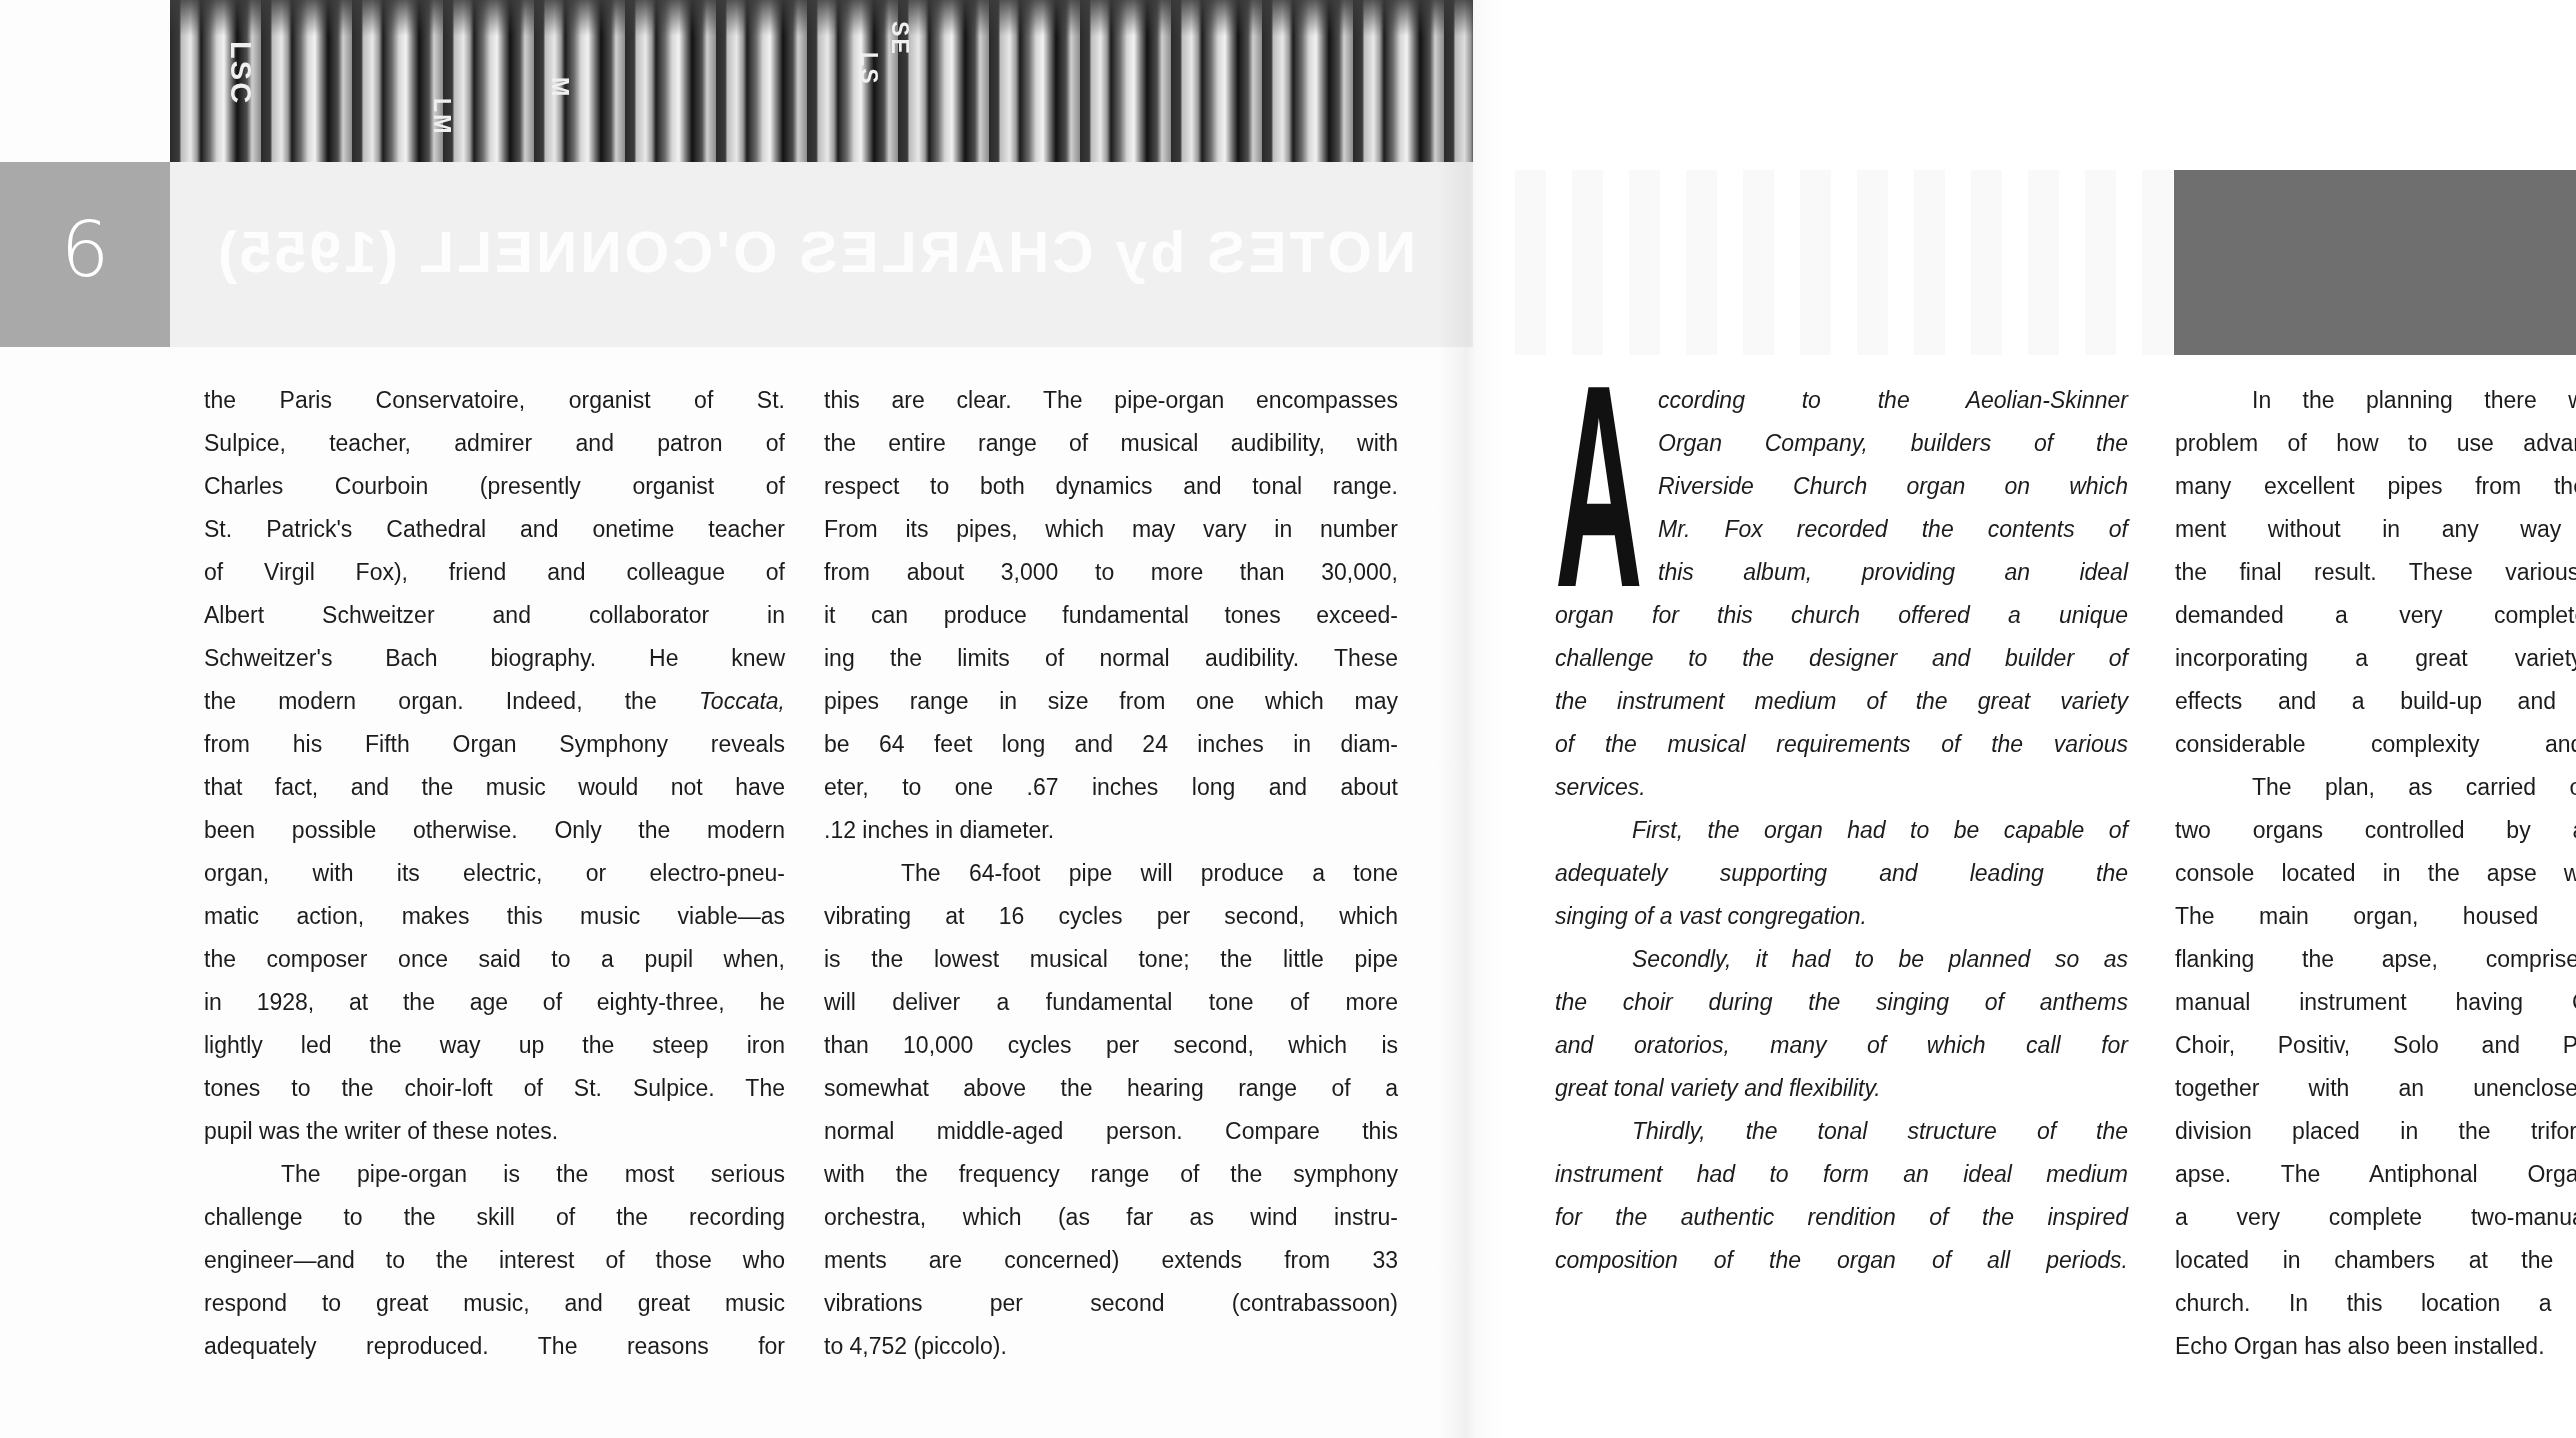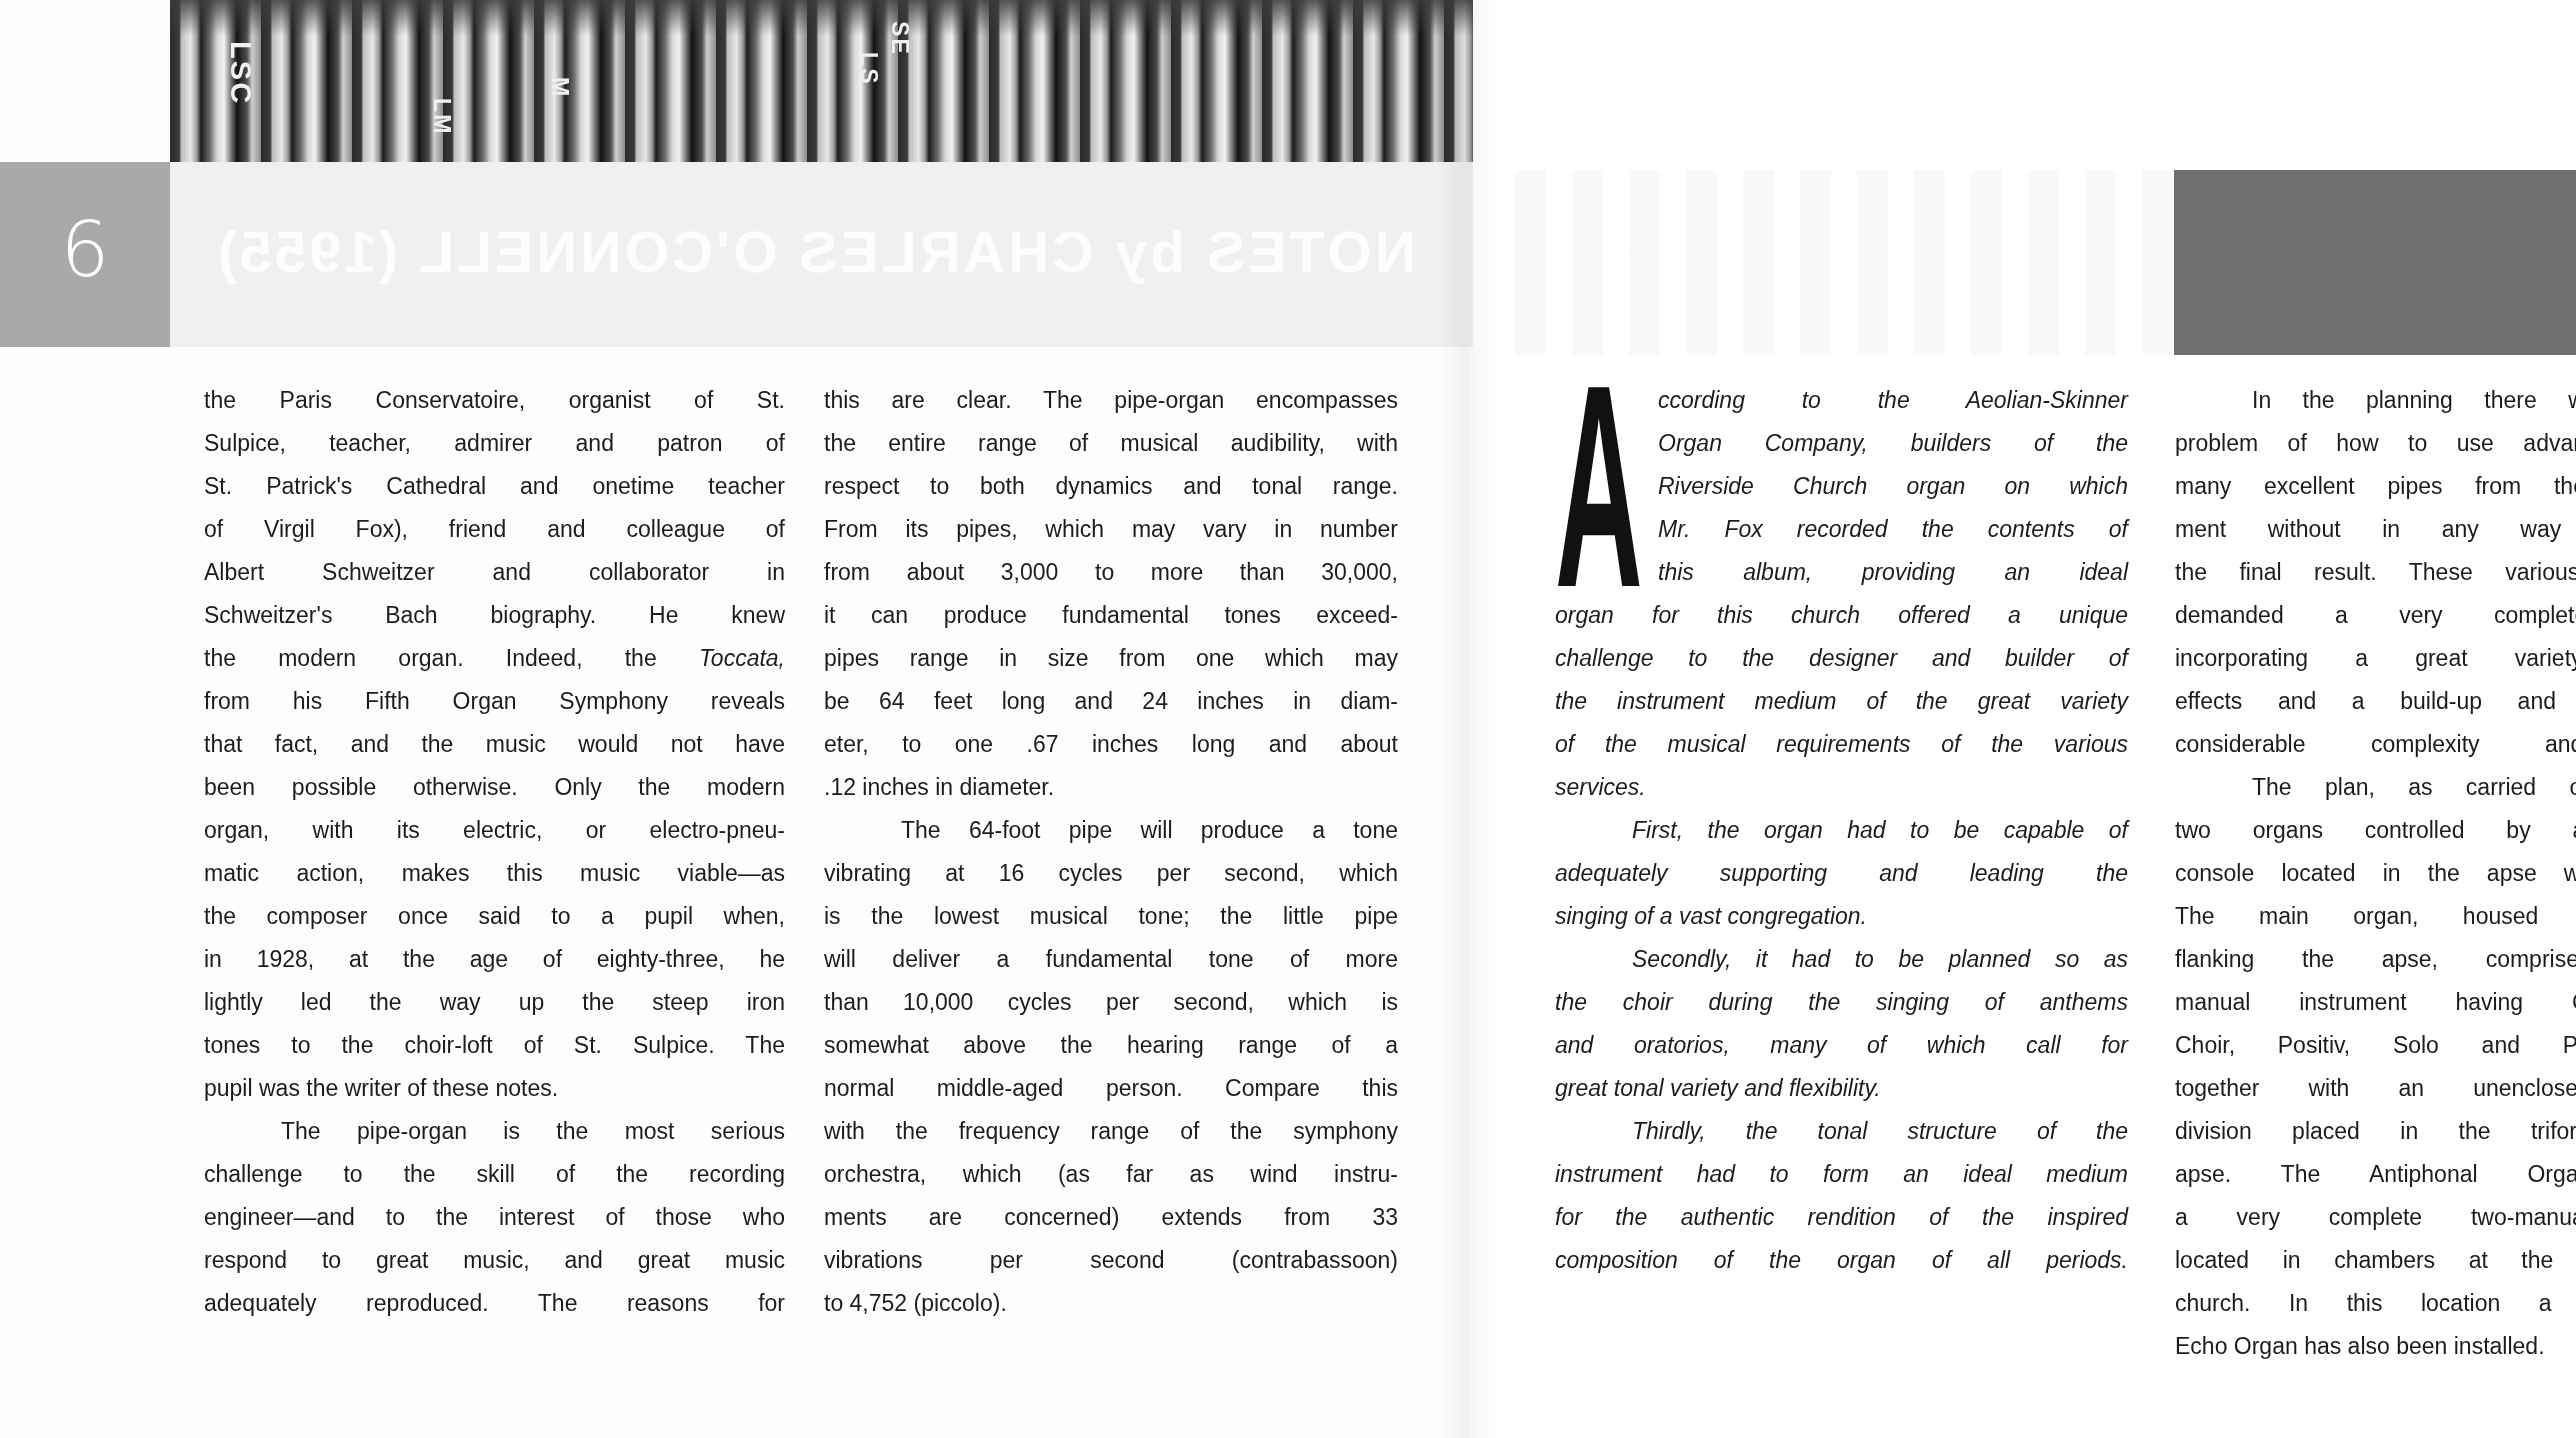--- a/index.html
+++ b/index.html
@@ -114,20 +114,21 @@
 </div>
 
 <div class="ghost-right"></div>
 <div class="header-right-bar"></div>
 
 <div class="spine-shadow"></div>
 
 <div class="col col1">
   <span class="line">the Paris Conservatoire, organist of St.</span>
   <span class="line">Sulpice, teacher, admirer and patron of</span>
+  <span class="line">Charles Courboin (presently organist of</span>
   <span class="line">St. Patrick's Cathedral and onetime teacher</span>
   <span class="line">of Virgil Fox), friend and colleague of</span>
   <span class="line">Albert Schweitzer and collaborator in</span>
   <span class="line">Schweitzer's Bach biography. He knew</span>
   <span class="line"><span>the modern organ. Indeed, the </span><em>Toccata,</em></span>
   <span class="line">from his Fifth Organ Symphony reveals</span>
   <span class="line">that fact, and the music would not have</span>
   <span class="line">been possible otherwise. Only the modern</span>
   <span class="line">organ, with its electric, or electro-pneu-</span>
   <span class="line">matic action, makes this music viable—as</span>
@@ -143,20 +144,21 @@
   <span class="line">adequately reproduced. The reasons for</span>
 </div>
 
 <div class="col col2">
   <span class="line">this are clear. The pipe-organ encompasses</span>
   <span class="line">the entire range of musical audibility, with</span>
   <span class="line">respect to both dynamics and tonal range.</span>
   <span class="line">From its pipes, which may vary in number</span>
   <span class="line">from about 3,000 to more than 30,000,</span>
   <span class="line">it can produce fundamental tones exceed-</span>
+  <span class="line">ing the limits of normal audibility. These</span>
   <span class="line">pipes range in size from one which may</span>
   <span class="line">be 64 feet long and 24 inches in diam-</span>
   <span class="line">eter, to one .67 inches long and about</span>
   <span class="line last">.12 inches in diameter.</span>
   <span class="line indent">The 64-foot pipe will produce a tone</span>
   <span class="line">vibrating at 16 cycles per second, which</span>
   <span class="line">is the lowest musical tone; the little pipe</span>
   <span class="line">will deliver a fundamental tone of more</span>
   <span class="line">than 10,000 cycles per second, which is</span>
   <span class="line">somewhat above the hearing range of a</span>

